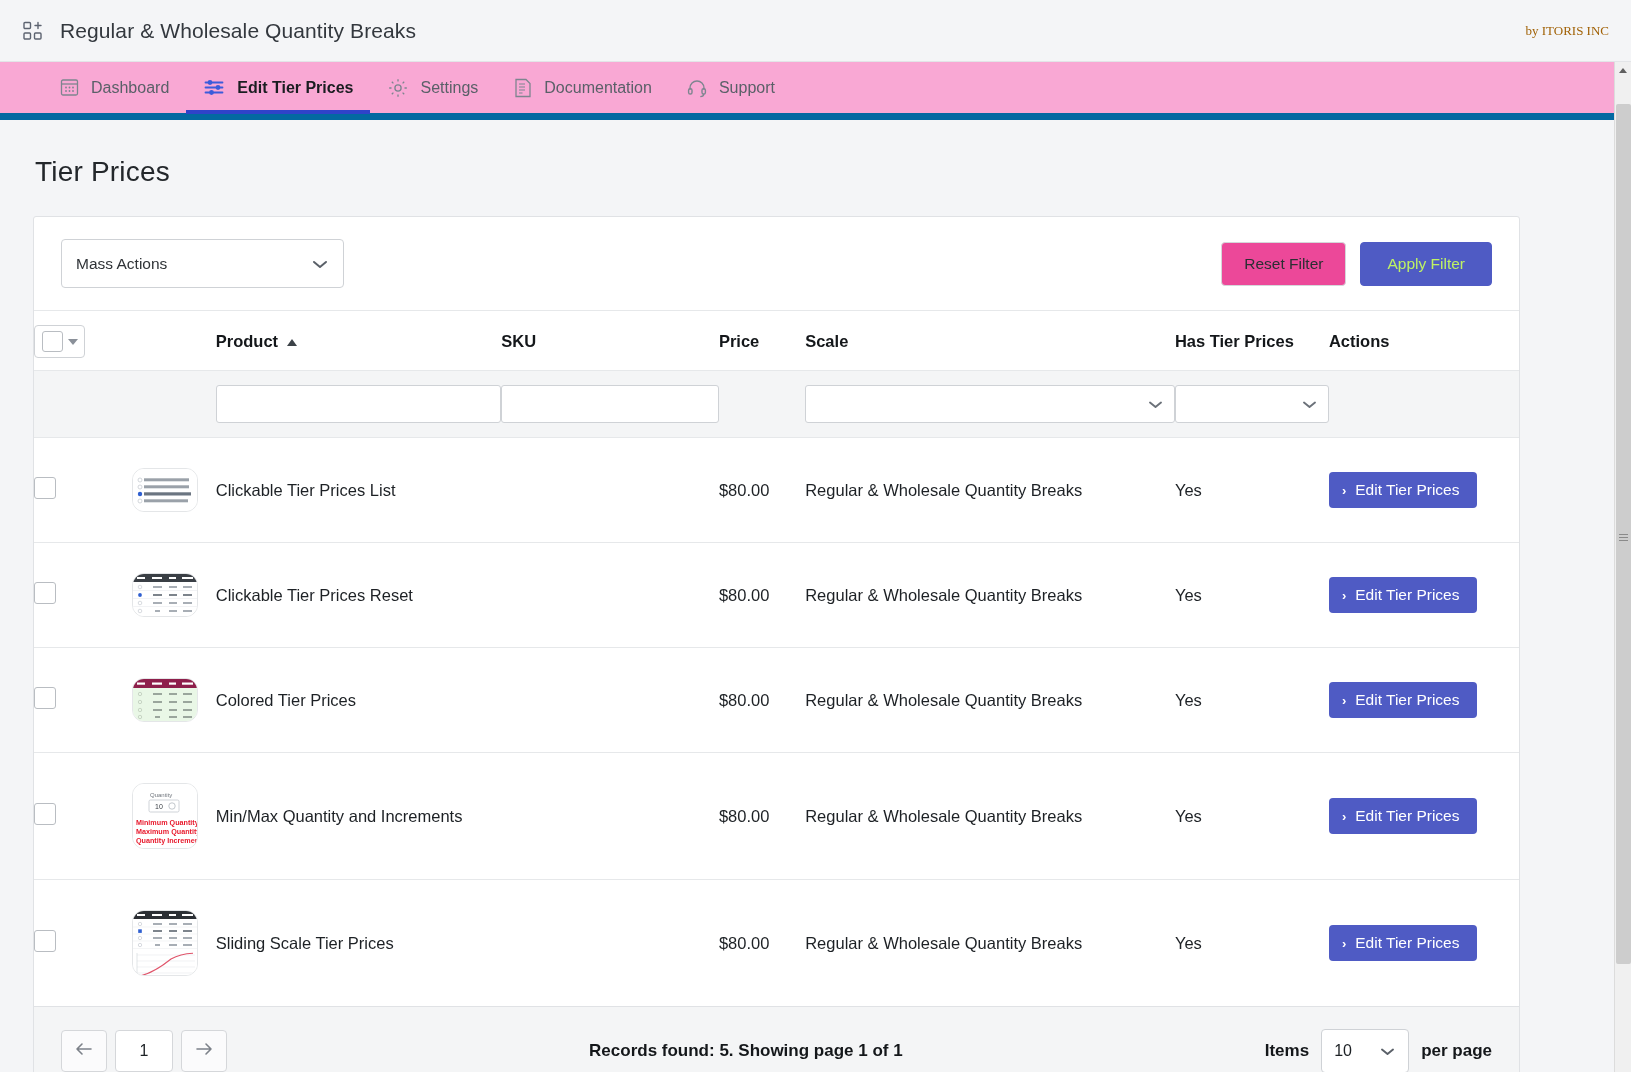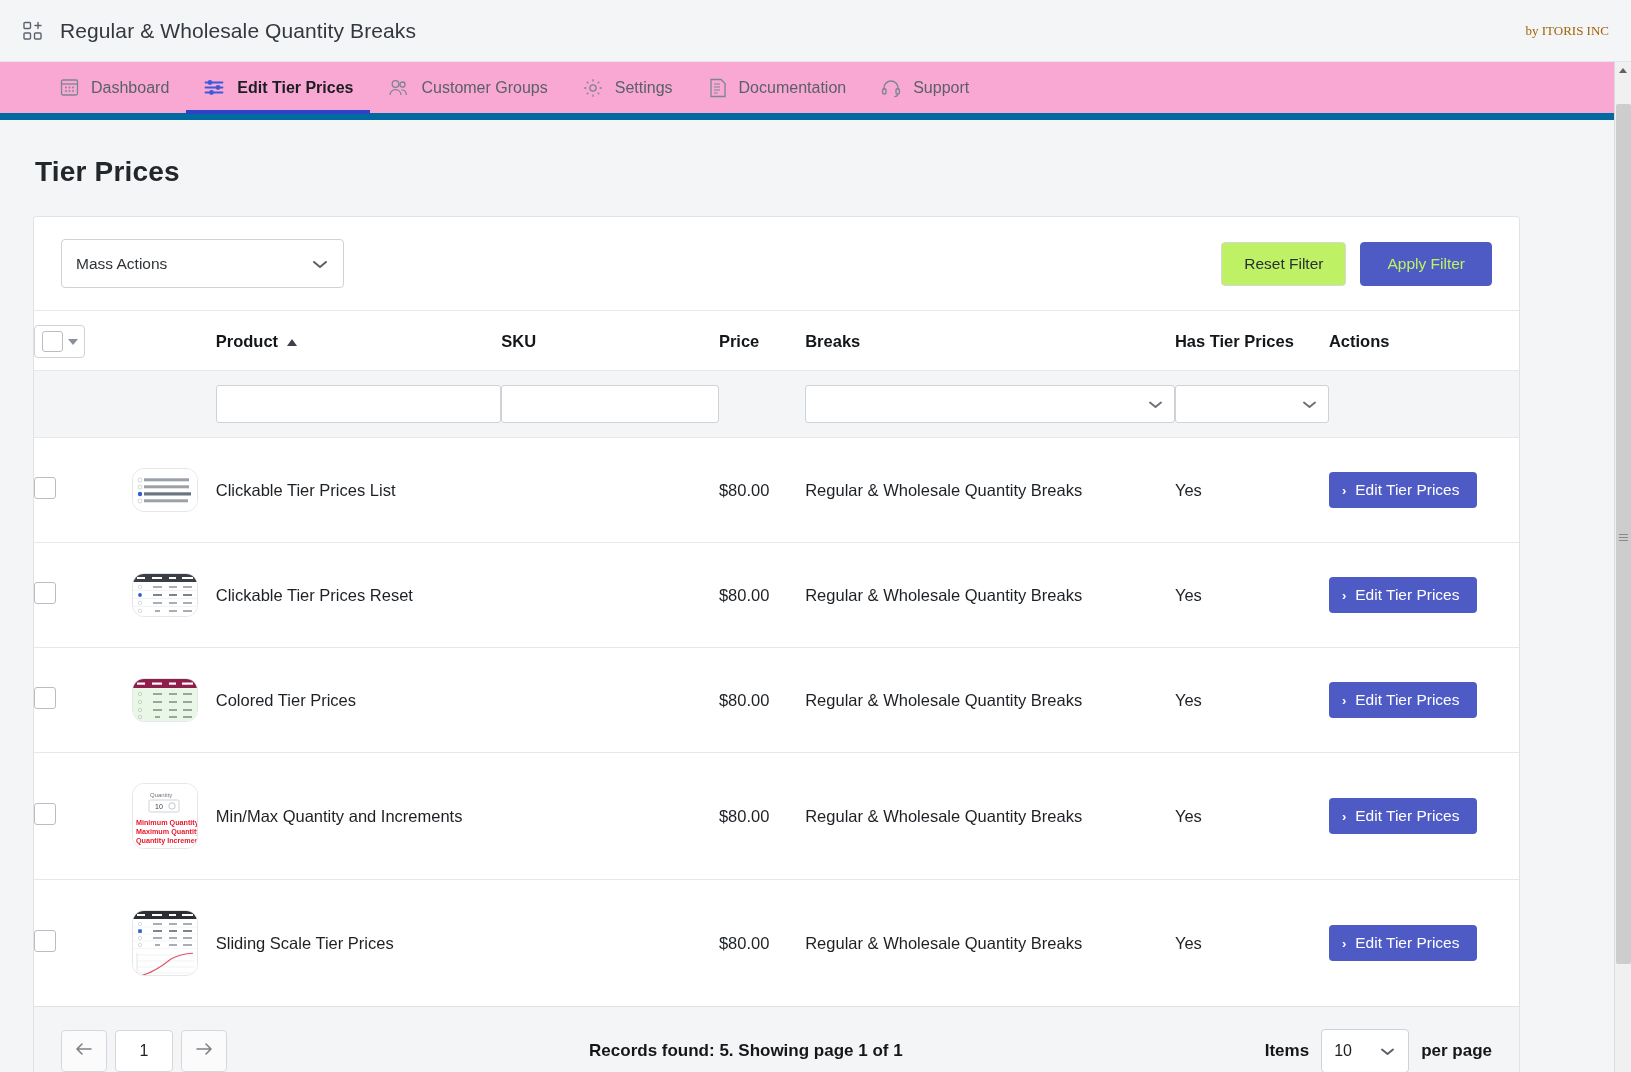--- a/index.html
+++ b/index.html
@@ -70,21 +70,21 @@
   .page-body {
     background: #f4f5f7;
     height: calc(1072px - 62px - 58px);
     padding: 0 33px;
     position: relative;
     overflow: hidden;
   }
   .page-title {
     font-size: 28px;
     color: #23272b;
-    font-weight: 700;
+    font-weight: 400;
     padding: 36px 0 28px 2px;
     letter-spacing: .2px;
   }
 
   
   .card {
     background: #ffffff;
     border: 1px solid #e0e2e5;
     border-radius: 3px;
     width: 1487px;
@@ -113,21 +113,21 @@
     height: 44px;
     border-radius: 4px;
     font-size: 15.5px;
     display: inline-flex;
     align-items: center;
     justify-content: center;
     cursor: pointer;
     padding: 0 22px;
   }
   .btn-default {
-    background: #bef264;
+    background: #ec4899;
     border: 1px solid #d5d7da;
     color: #2b2f33;
     margin-left: 31px;
   }
   .btn-primary {
     background: #4f5bc4;
     border: 1px solid #4f5bc4;
     color: #bef264;
     padding: 0 26px;
   }
@@ -372,31 +372,20 @@
           <path d="M2.5 10.5h17"></path>
           <path d="M2.5 15.5h17"></path>
           <circle cx="7" cy="5.5" r="2.4" fill="#3b5bdb" stroke="none"></circle>
           <circle cx="15" cy="10.5" r="2.4" fill="#3b5bdb" stroke="none"></circle>
           <circle cx="8.5" cy="15.5" r="2.4" fill="#3b5bdb" stroke="none"></circle>
         </svg>
       </span>
       <span>Edit Tier Prices</span>
     </div>
 
-    <div class="navtab">
-      <span class="nicon">
-        <svg width="23" height="21" viewBox="0 0 23 21" fill="none" stroke="#7d858f" stroke-width="1.3">
-          <circle cx="8.5" cy="7" r="3.3"></circle>
-          <path d="M3 18c0-3.2 2.5-5.4 5.5-5.4S14 14.8 14 18"></path>
-          <circle cx="15.5" cy="7.6" r="2.6"></circle>
-          <path d="M14.5 12.9c2.6 0 4.8 2 4.8 5.1"></path>
-        </svg>
-      </span>
-      <span>Customer Groups</span>
-    </div>
 
     <div class="navtab">
       <span class="nicon">
         <svg width="22" height="22" viewBox="0 0 22 22" fill="none" stroke="#7d858f" stroke-width="1.3">
           <circle cx="11" cy="11" r="3.1"></circle>
           <path d="M11 2.2v2.3M11 17.5v2.3M2.2 11h2.3M17.5 11h2.3M4.8 4.8l1.6 1.6M15.6 15.6l1.6 1.6M17.2 4.8l-1.6 1.6M6.4 15.6l-1.6 1.6"></path>
         </svg>
       </span>
       <span>Settings</span>
     </div>
@@ -462,21 +451,21 @@
                 <span class="checkbox"></span>
                 <span class="caret-dn"></span>
               </span>
             </th>
             <th></th>
             <th>
               <span>Product</span><span class="sort-asc"></span>
             </th>
             <th>SKU</th>
             <th>Price</th>
-            <th>Breaks</th>
+            <th>Scale</th>
             <th>Has Tier Prices</th>
             <th>Actions</th>
           </tr>
         </thead>
 
         <tbody>
 
           <tr class="filter-row">
             <td></td>
             <td></td>

